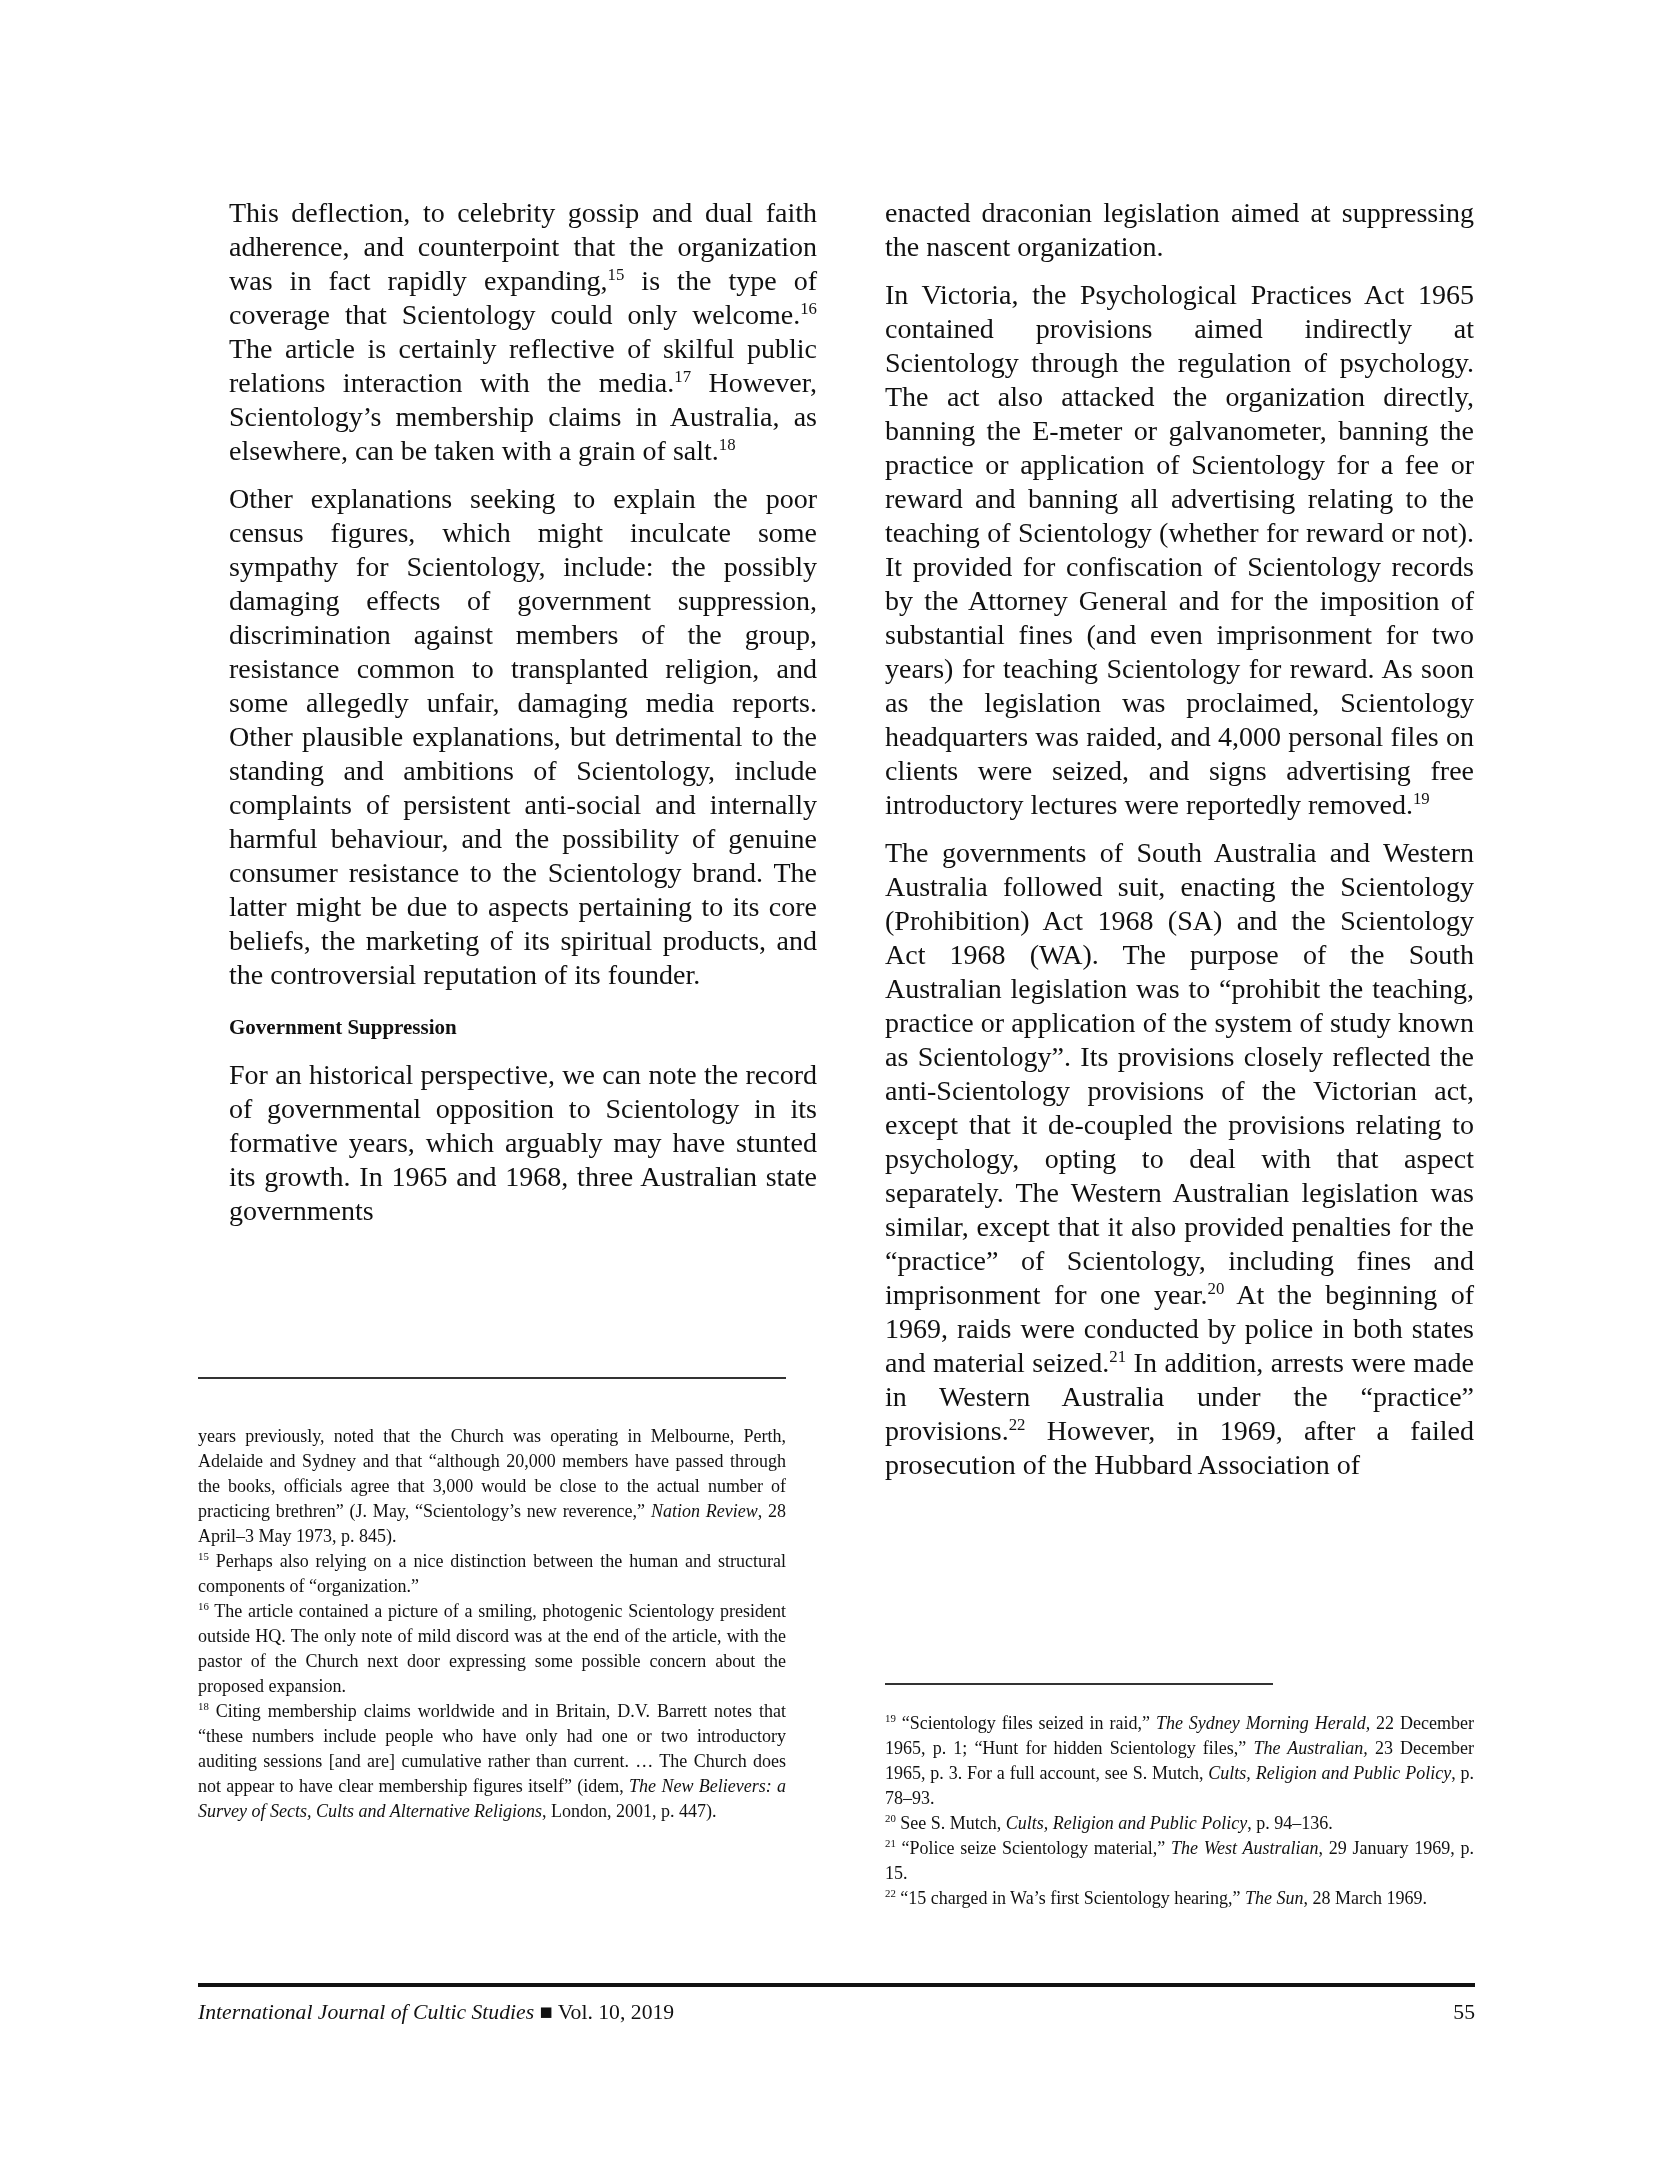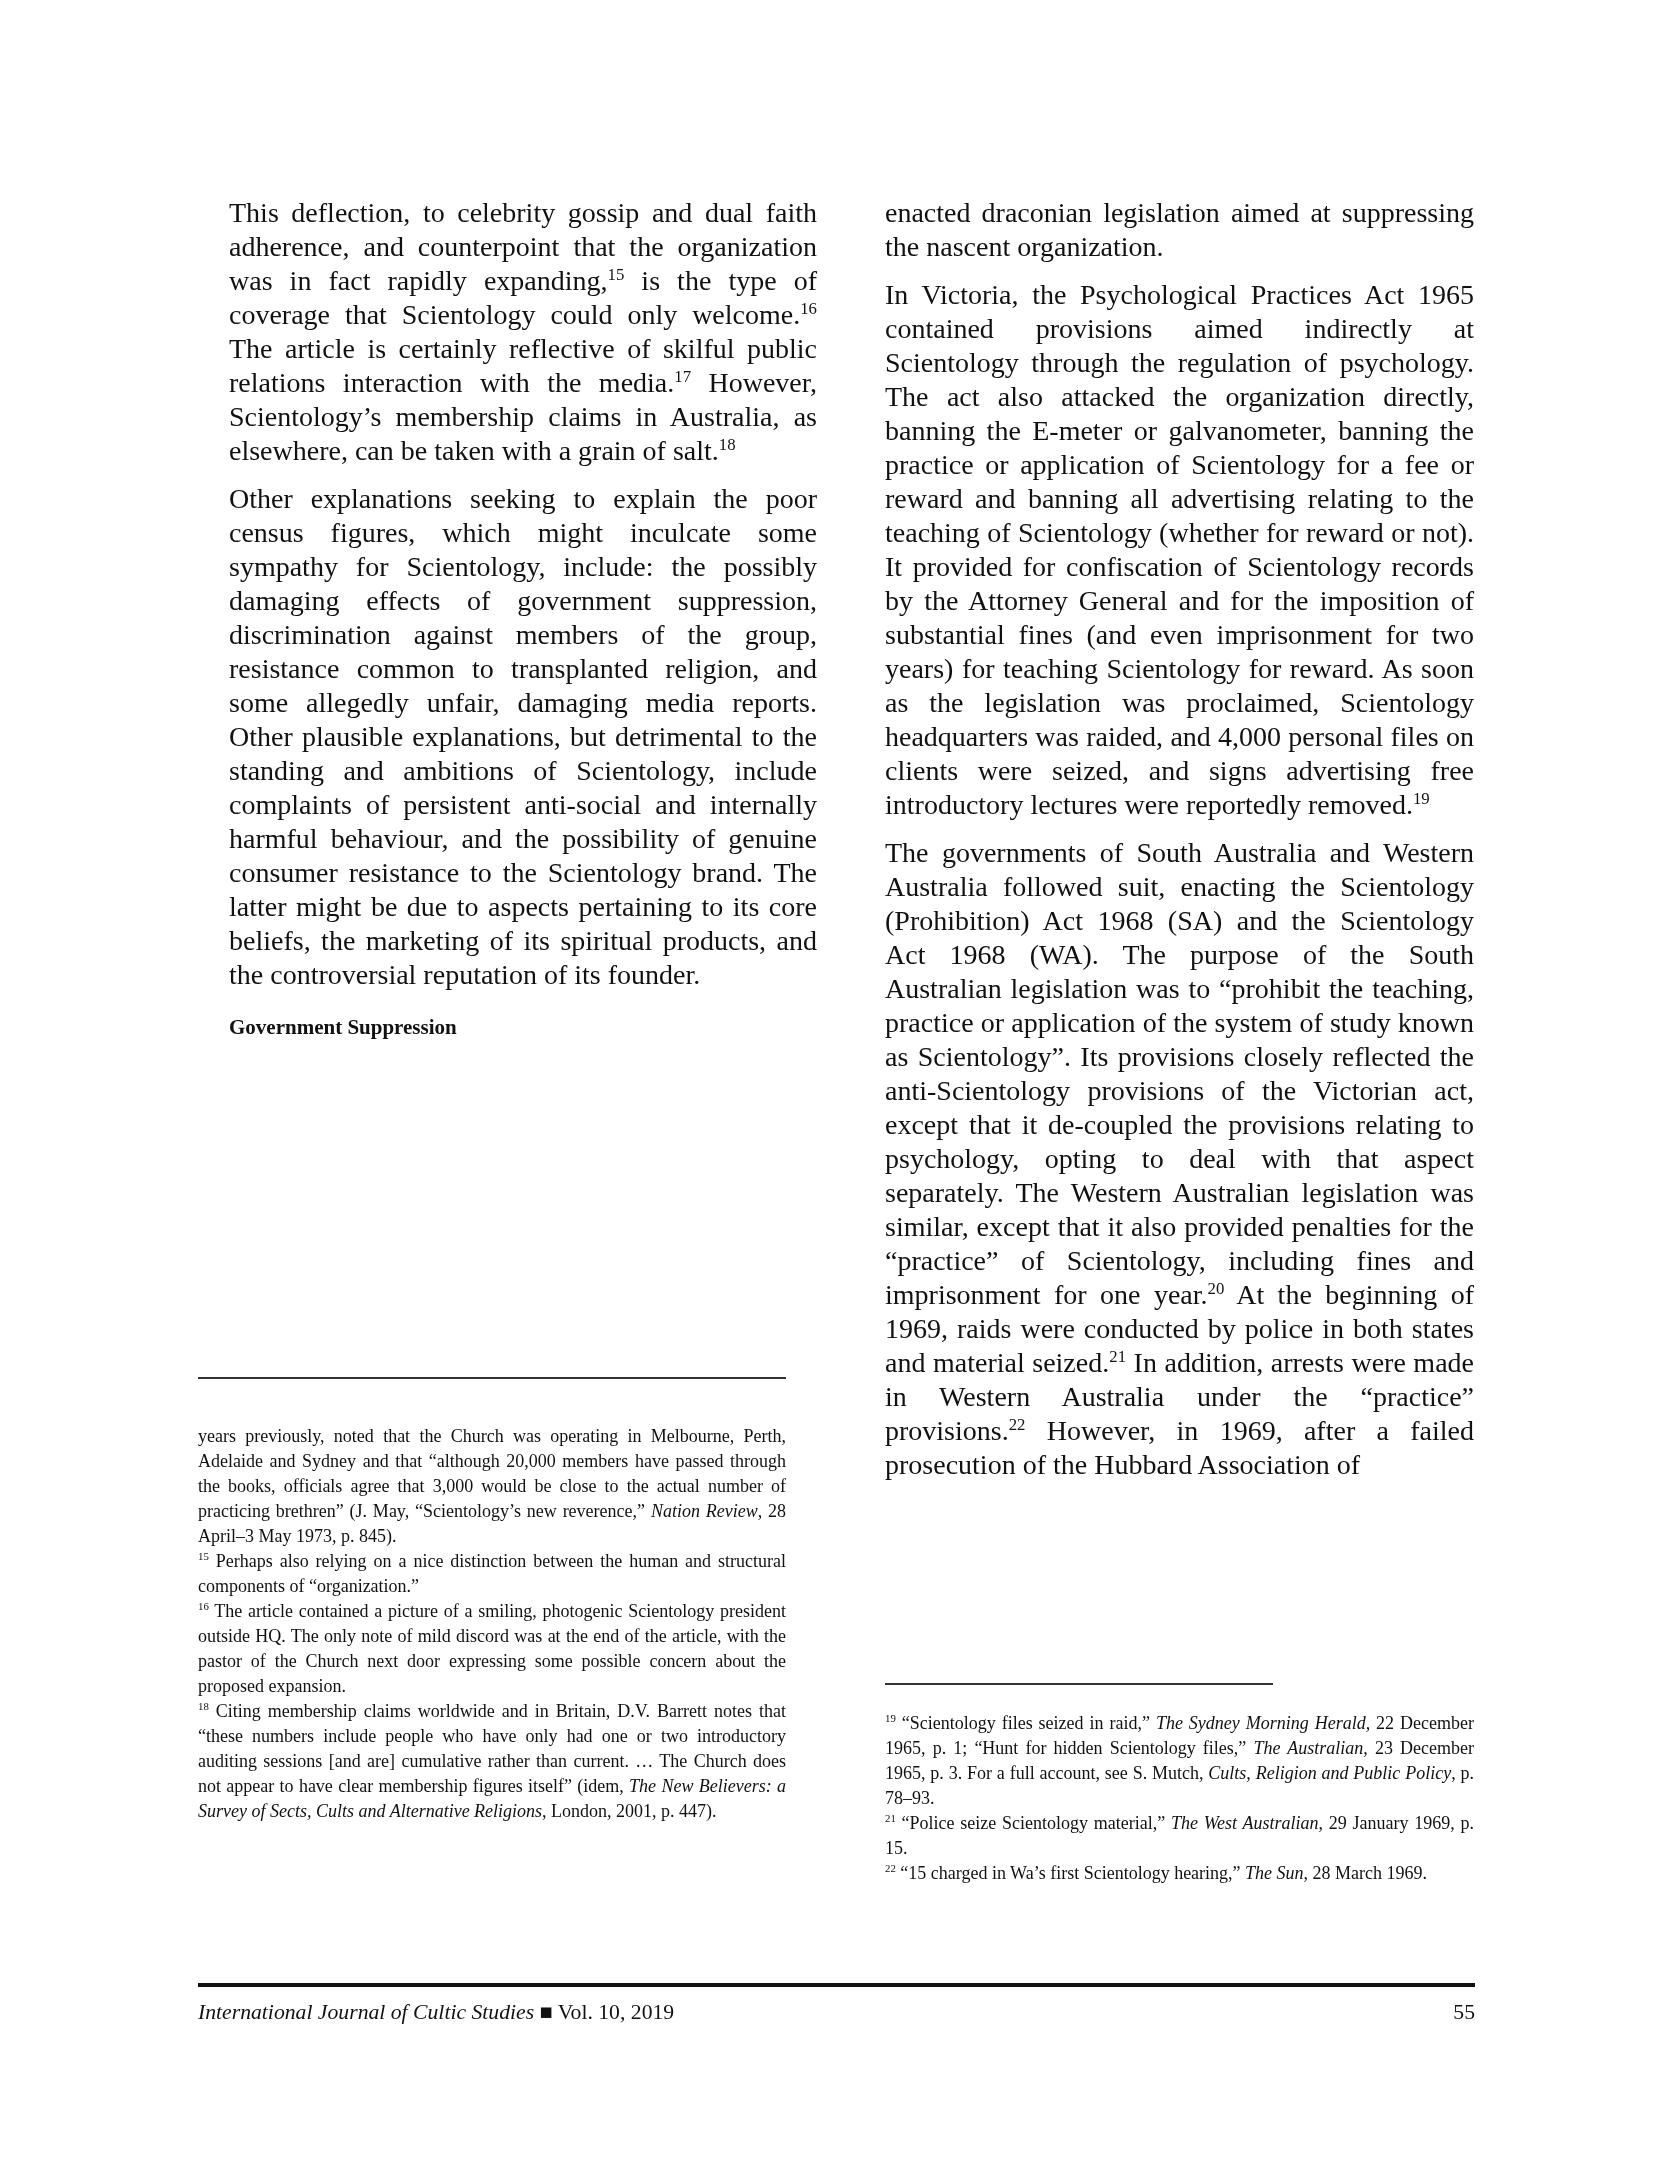--- a/index.html
+++ b/index.html
@@ -22,20 +22,23 @@
 </style>
 </head>
 <body>
 
 <div class="col col-left">
   <div id="left-paras">
       <p class="body-p">This deflection, to celebrity gossip and dual faith adherence, and counterpoint that the organization was in fact rapidly expanding,<sup>15</sup> is the type of coverage that Scientology could only welcome.<sup>16</sup> The article is certainly reflective of skilful public relations interaction with the media.<sup>17</sup> However, Scientology’s membership claims in Australia, as elsewhere, can be taken with a grain of salt.<sup>18</sup></p>
       <p class="body-p">Other explanations seeking to explain the poor census figures, which might inculcate some sympathy for Scientology, include: the possibly damaging effects of government suppression, discrimination against members of the group, resistance common to transplanted religion, and some allegedly unfair, damaging media reports. Other plausible explanations, but detrimental to the standing and ambitions of Scientology, include complaints of persistent anti-social and internally harmful behaviour, and the possibility of genuine consumer resistance to the Scientology brand. The latter might be due to aspects pertaining to its core beliefs, the marketing of its spiritual products, and the controversial reputation of its founder.</p>
     </div>
   <h2 class="sec">Government Suppression</h2>
+  <div id="left-paras-2">
+      <p class="body-p">For an historical perspective, we can note the record of governmental opposition to Scientology in its formative years, which arguably may have stunted its growth. In 1965 and 1968, three Australian state governments</p>
+    </div>
 </div>
 
 <div class="fn-rule" style="left:198px; width:588px; top:1377px;"></div>
 <div class="fn-block" style="left:198px; width:588px; top:1424px;" id="left-fns">
     <p class="fn">years previously, noted that the Church was operating in Melbourne, Perth, Adelaide and Sydney and that “although 20,000 members have passed through the books, officials agree that 3,000 would be close to the actual number of practicing brethren” (J. May, “Scientology’s new reverence,” <i>Nation Review</i>, 28 April–3 May 1973, p. 845).</p>
     <p class="fn"><sup>15</sup> Perhaps also relying on a nice distinction between the human and structural components of “organization.”</p>
     <p class="fn"><sup>16</sup> The article contained a picture of a smiling, photogenic Scientology president outside HQ. The only note of mild discord was at the end of the article, with the pastor of the Church next door expressing some possible concern about the proposed expansion.</p>
     <p class="fn"><sup>18</sup> Citing membership claims worldwide and in Britain, D.V. Barrett notes that “these numbers include people who have only had one or two introductory auditing sessions [and are] cumulative rather than current. … The Church does not appear to have clear membership figures itself” (idem, <i>The New Believers: a Survey of Sects, Cults and Alternative Religions</i>, London, 2001, p. 447).</p>
   </div>
 
@@ -43,20 +46,21 @@
   <div id="right-paras">
       <p class="body-p">enacted draconian legislation aimed at suppressing the nascent organization.</p>
       <p class="body-p">In Victoria, the Psychological Practices Act 1965 contained provisions aimed indirectly at Scientology through the regulation of psychology. The act also attacked the organization directly, banning the E-meter or galvanometer, banning the practice or application of Scientology for a fee or reward and banning all advertising relating to the teaching of Scientology (whether for reward or not). It provided for confiscation of Scientology records by the Attorney General and for the imposition of substantial fines (and even imprisonment for two years) for teaching Scientology for reward. As soon as the legislation was proclaimed, Scientology headquarters was raided, and 4,000 personal files on clients were seized, and signs advertising free introductory lectures were reportedly removed.<sup>19</sup></p>
       <p class="body-p">The governments of South Australia and Western Australia followed suit, enacting the Scientology (Prohibition) Act 1968 (SA) and the Scientology Act 1968 (WA). The purpose of the South Australian legislation was to “prohibit the teaching, practice or application of the system of study known as Scientology”. Its provisions closely reflected the anti-Scientology provisions of the Victorian act, except that it de-coupled the provisions relating to psychology, opting to deal with that aspect separately. The Western Australian legislation was similar, except that it also provided penalties for the “practice” of Scientology, including fines and imprisonment for one year.<sup>20</sup> At the beginning of 1969, raids were conducted by police in both states and material seized.<sup>21</sup> In addition, arrests were made in Western Australia under the “practice” provisions.<sup>22</sup> However, in 1969, after a failed prosecution of the Hubbard Association of</p>
     </div>
 </div>
 
 <div class="fn-rule" style="left:885px; width:388px; top:1683px;"></div>
 <div class="fn-block" style="left:885px; width:589px; top:1711px;" id="right-fns">
     <p class="fn"><sup>19</sup> “Scientology files seized in raid,” <i>The Sydney Morning Herald,</i> 22 December 1965, p. 1; “Hunt for hidden Scientology files,” <i>The Australian,</i> 23 December 1965, p. 3. For a full account, see S. Mutch, <i>Cults, Religion and Public Policy</i>, p. 78–93.</p>
+    <p class="fn"><sup>20</sup> See S. Mutch, <i>Cults, Religion and Public Policy</i>, p. 94–136.</p>
     <p class="fn"><sup>21</sup> “Police seize Scientology material,” <i>The West Australian</i>, 29 January 1969, p. 15.</p>
     <p class="fn"><sup>22</sup> “15 charged in Wa’s first Scientology hearing,” <i>The Sun</i>, 28 March 1969.</p>
   </div>
 
 <div class="footer-rule"></div>
 <div class="footer-left">
   <span class="jt">International Journal of Cultic Studies</span><span> ■ </span><span>Vol. 10, 2019</span>
 </div>
 <div class="footer-right">55</div>
 

